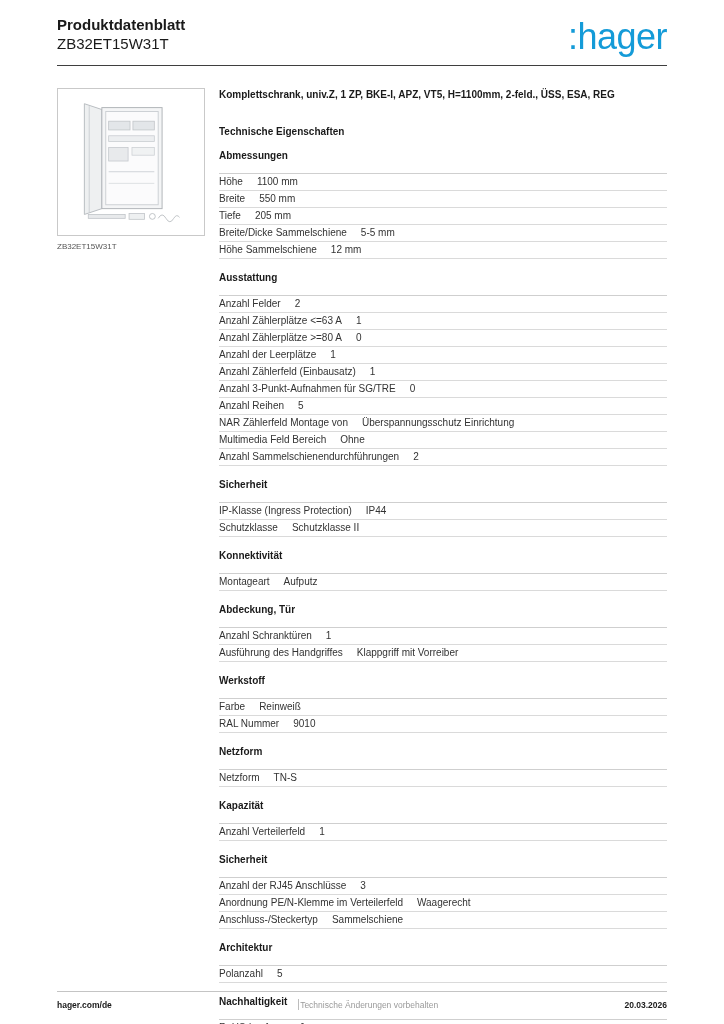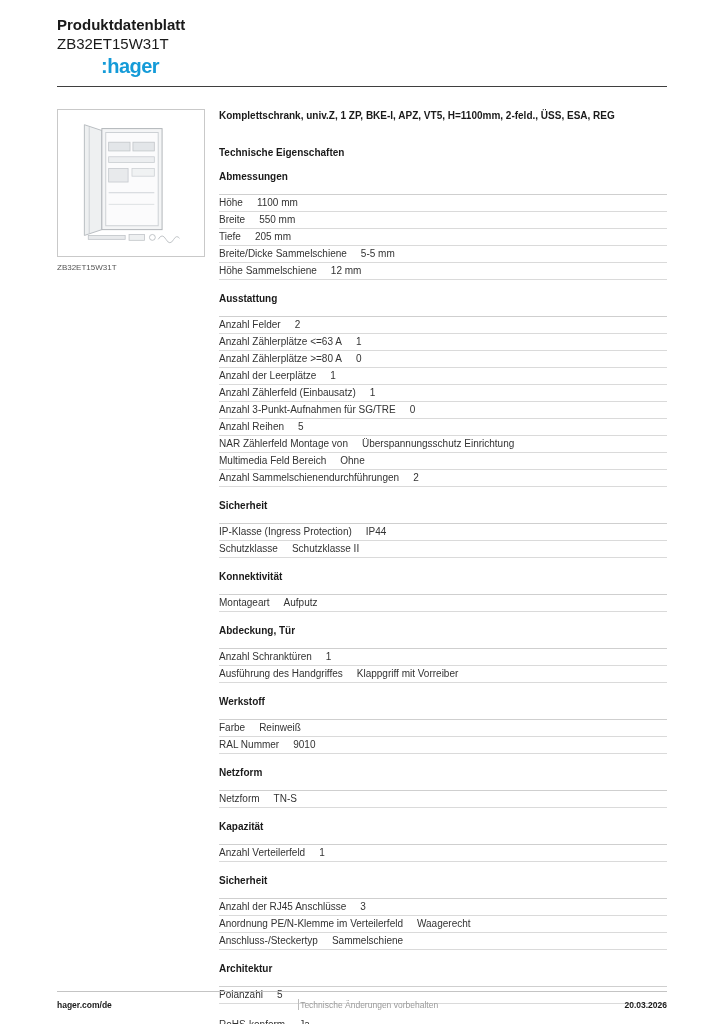--- a/index.html
+++ b/index.html
@@ -8,25 +8,25 @@
     width: 724px; height: 1024px;
     position: relative; overflow: hidden;
     font-family: "Liberation Sans", sans-serif;
     color: #1a1a1a;
   }
   .page-inner { padding: 16px 57px 0 57px; }
 
   
   .header {
     display: flex; justify-content: space-between; align-items: flex-start;
-    padding-bottom: 10px; border-bottom: 1px solid #3f3f3f; flex-direction: column;
+    padding-bottom: 10px; border-bottom: 1px solid #3f3f3f;
   }
   .h-title { font-size: 15px; font-weight: bold; line-height: 1.2; }
   .h-code  { font-size: 15px; font-weight: normal; line-height: 1.2; margin-top: 1px; }
-  .logo { font-size: 20px; font-weight: bold; line-height: 1; letter-spacing: -0.5px; margin-top: 3px; margin-left: 44px; }
+  .logo { font-size: 36px; font-weight: normal; line-height: 1; letter-spacing: -0.5px; margin-top: 3px; margin-left: 44px; }
 
   
   .main { display: flex; gap: 14px; margin-top: 22px; }
   .left-col { width: 148px; flex: none; }
   .img-box {
     width: 148px; height: 148px; border: 1px solid #c9c9c9;
     display: flex; align-items: center; justify-content: center; padding: 4px;
     background: #fff;
   }
   .img-box svg { width: 136px; height: 136px; }
@@ -240,20 +240,21 @@
             </div>
           </div>
           <div class="section">
             <div class="section-title">Architektur</div>
             <div class="row">
               <span class="lbl">Polanzahl</span>
               <span class="val">5</span>
             </div>
           </div>
           <div class="section">
+            <div class="section-title">Nachhaltigkeit</div>
             <div class="row">
               <span class="lbl">RoHS-konform</span>
               <span class="val">Ja</span>
             </div>
           </div>
         </div>
     </div>
 
   </div>
 

